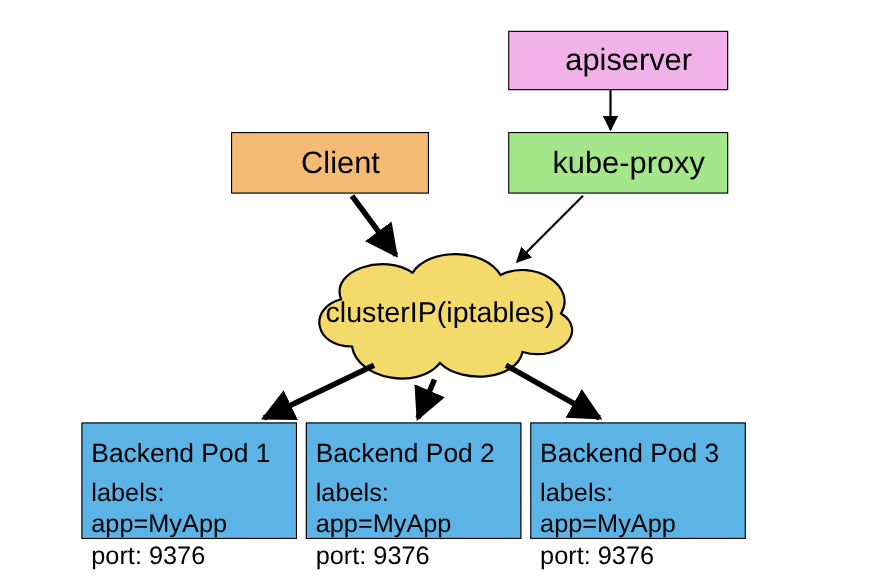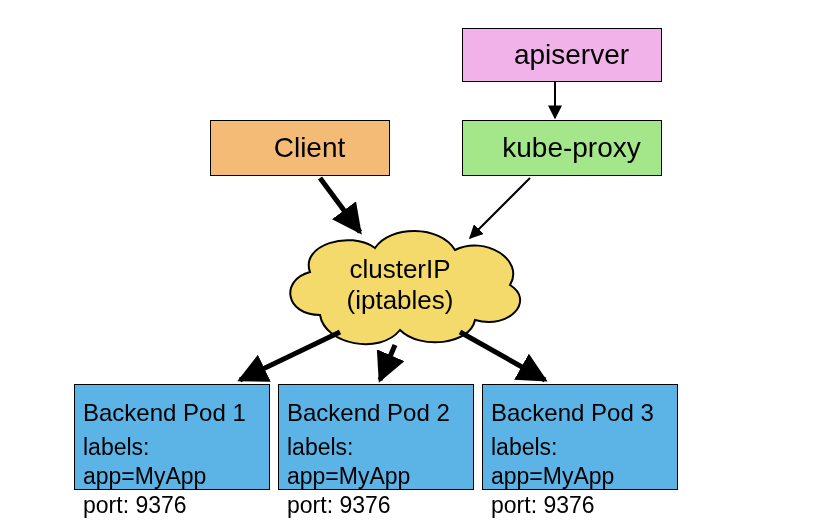--- a/index.html
+++ b/index.html
@@ -49,21 +49,21 @@
   }
   .cloud {
     position: absolute;
     left: 270px; top: 220px; width: 260px; height: 130px;
   }
   .cloud svg {
     position: absolute; left: 0; top: 0; width: 100%; height: 100%;
   }
   .cloud-text {
     position: absolute; left: 0; top: 0; width: 100%; height: 100%;
-    display: flex; flex-direction: column; align-items: center; justify-content: center;
+    display: flex; flex-direction: row; align-items: center; justify-content: center;
     font-size: 26px; line-height: 1.2;
   }
   .pod {
     position: absolute;
     width: 196px; height: 106px;
     background: #5cb3e6;
     border: 1px solid #000;
     box-sizing: border-box;
     padding: 14px 8px;
     font-size: 22px;

